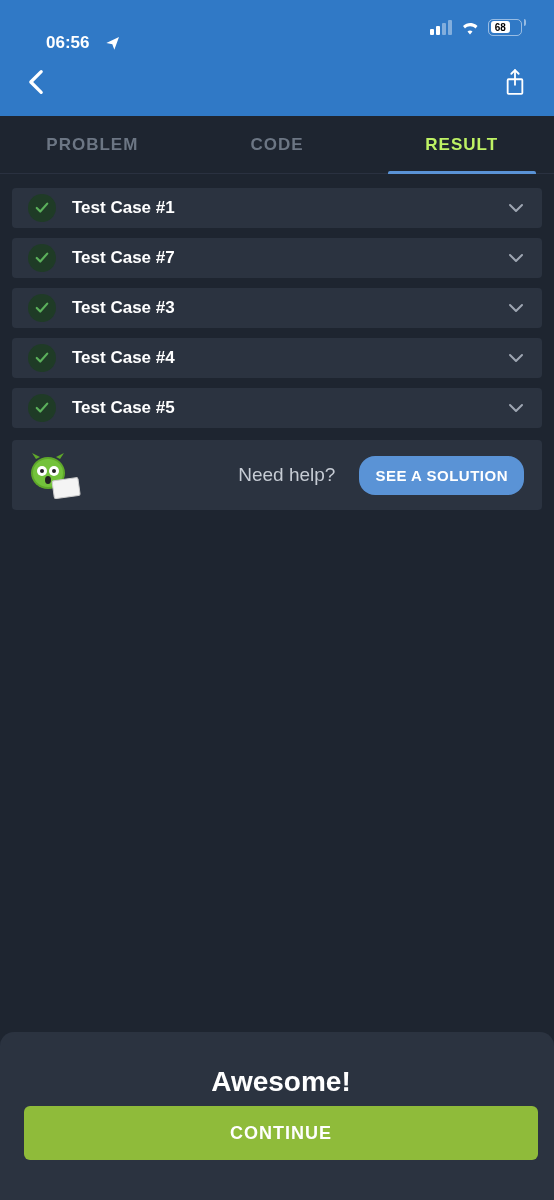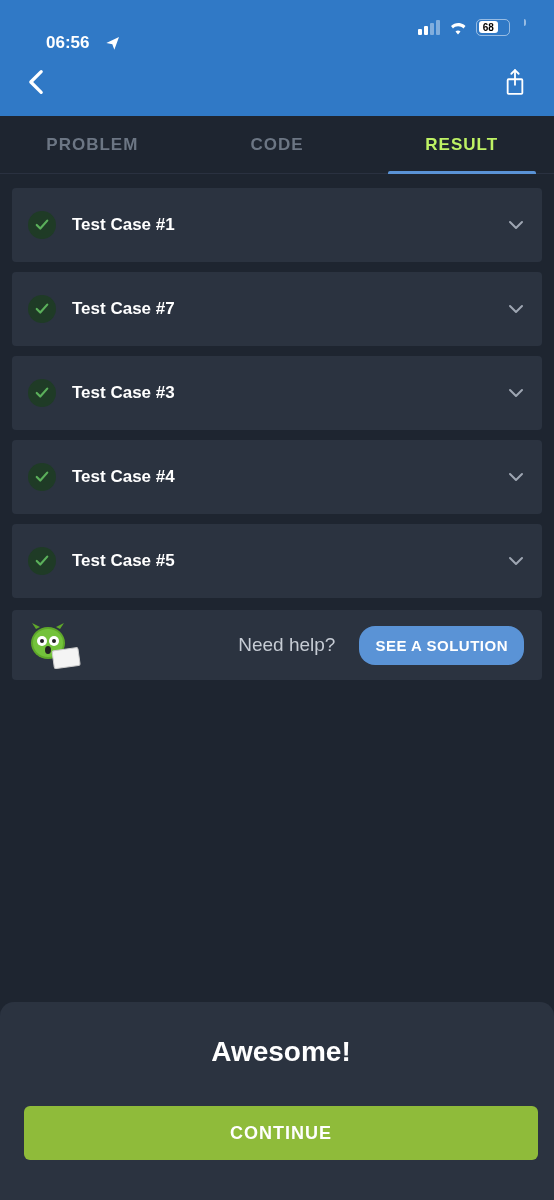--- a/index.html
+++ b/index.html
@@ -15,21 +15,21 @@
     justify-content: space-between;
     padding: 0 28px 0 46px;
     color: #fff;
   }
   .status-left { display: flex; align-items: center; gap: 16px; font-size: 17px; font-weight: 600; margin-top: 32px; }
   .status-right { display: flex; align-items: center; gap: 8px; }
   .signal-bars { display: flex; align-items: flex-end; gap: 2px; }
   .signal-bars span { width: 4px; background: #fff; border-radius: 1px; display: block; }
   .signal-bars span.faded { background: rgba(255,255,255,0.4); }
   .battery {
-    display: flex; align-items: flex-start; gap: 14px;
+    display: flex; align-items: flex-start; gap: 2px;
   }
   .battery-body {
     width: 34px; height: 17px; border: 1.5px solid rgba(255,255,255,0.5);
     border-radius: 5px; position: relative; display:flex; align-items:center; justify-content:flex-start;
     padding:1.5px;
   }
   .battery-fill { height: 100%; width: 68%; background:#fff; border-radius:3px; display:flex; align-items:center; justify-content:center; font-size:10px; font-weight:700; color:#000;}
   .battery-tip { width:2px; height:7px; background:rgba(255,255,255,0.5); border-radius:0 2px 2px 0; }
 
   
@@ -68,21 +68,21 @@
     position:absolute;
     left:10%; right:10%; bottom:-1px; height:3px;
     background:#5a93d6; border-radius:2px 2px 0 0;
   }
 
   
   .test-list { padding: 14px 12px 8px 12px; display:flex; flex-direction:column; gap:10px; }
   .test-row {
     background:#2b3340;
     border-radius:4px;
-    height:74px;
+    height:40px;
     display:flex;
     align-items:center;
     padding:0 18px 0 16px;
     cursor:pointer;
   }
   .check-badge {
     width:28px; height:28px; border-radius:50%;
     background:#1f3b26; display:flex; align-items:center; justify-content:center;
     margin-right:16px; flex-shrink:0;
   }
@@ -129,21 +129,20 @@
     width:100%;
     background:#8fbb3a;
     color:#fff;
     border:none;
     border-radius:6px;
     height:54px;
     font-size:18px;
     font-weight:700;
     letter-spacing:1px;
     cursor:pointer;
-    margin-top:30px;
   }
 </style>
 </head>
 <body>
 
 <div class="status-bar">
   <div class="status-left">
     <span>06:56</span>
     <svg width="16" height="16" viewBox="0 0 24 24" fill="#fff">
         <path d="M2 12l19-9-7 19-3-8-9-2z"></path>

